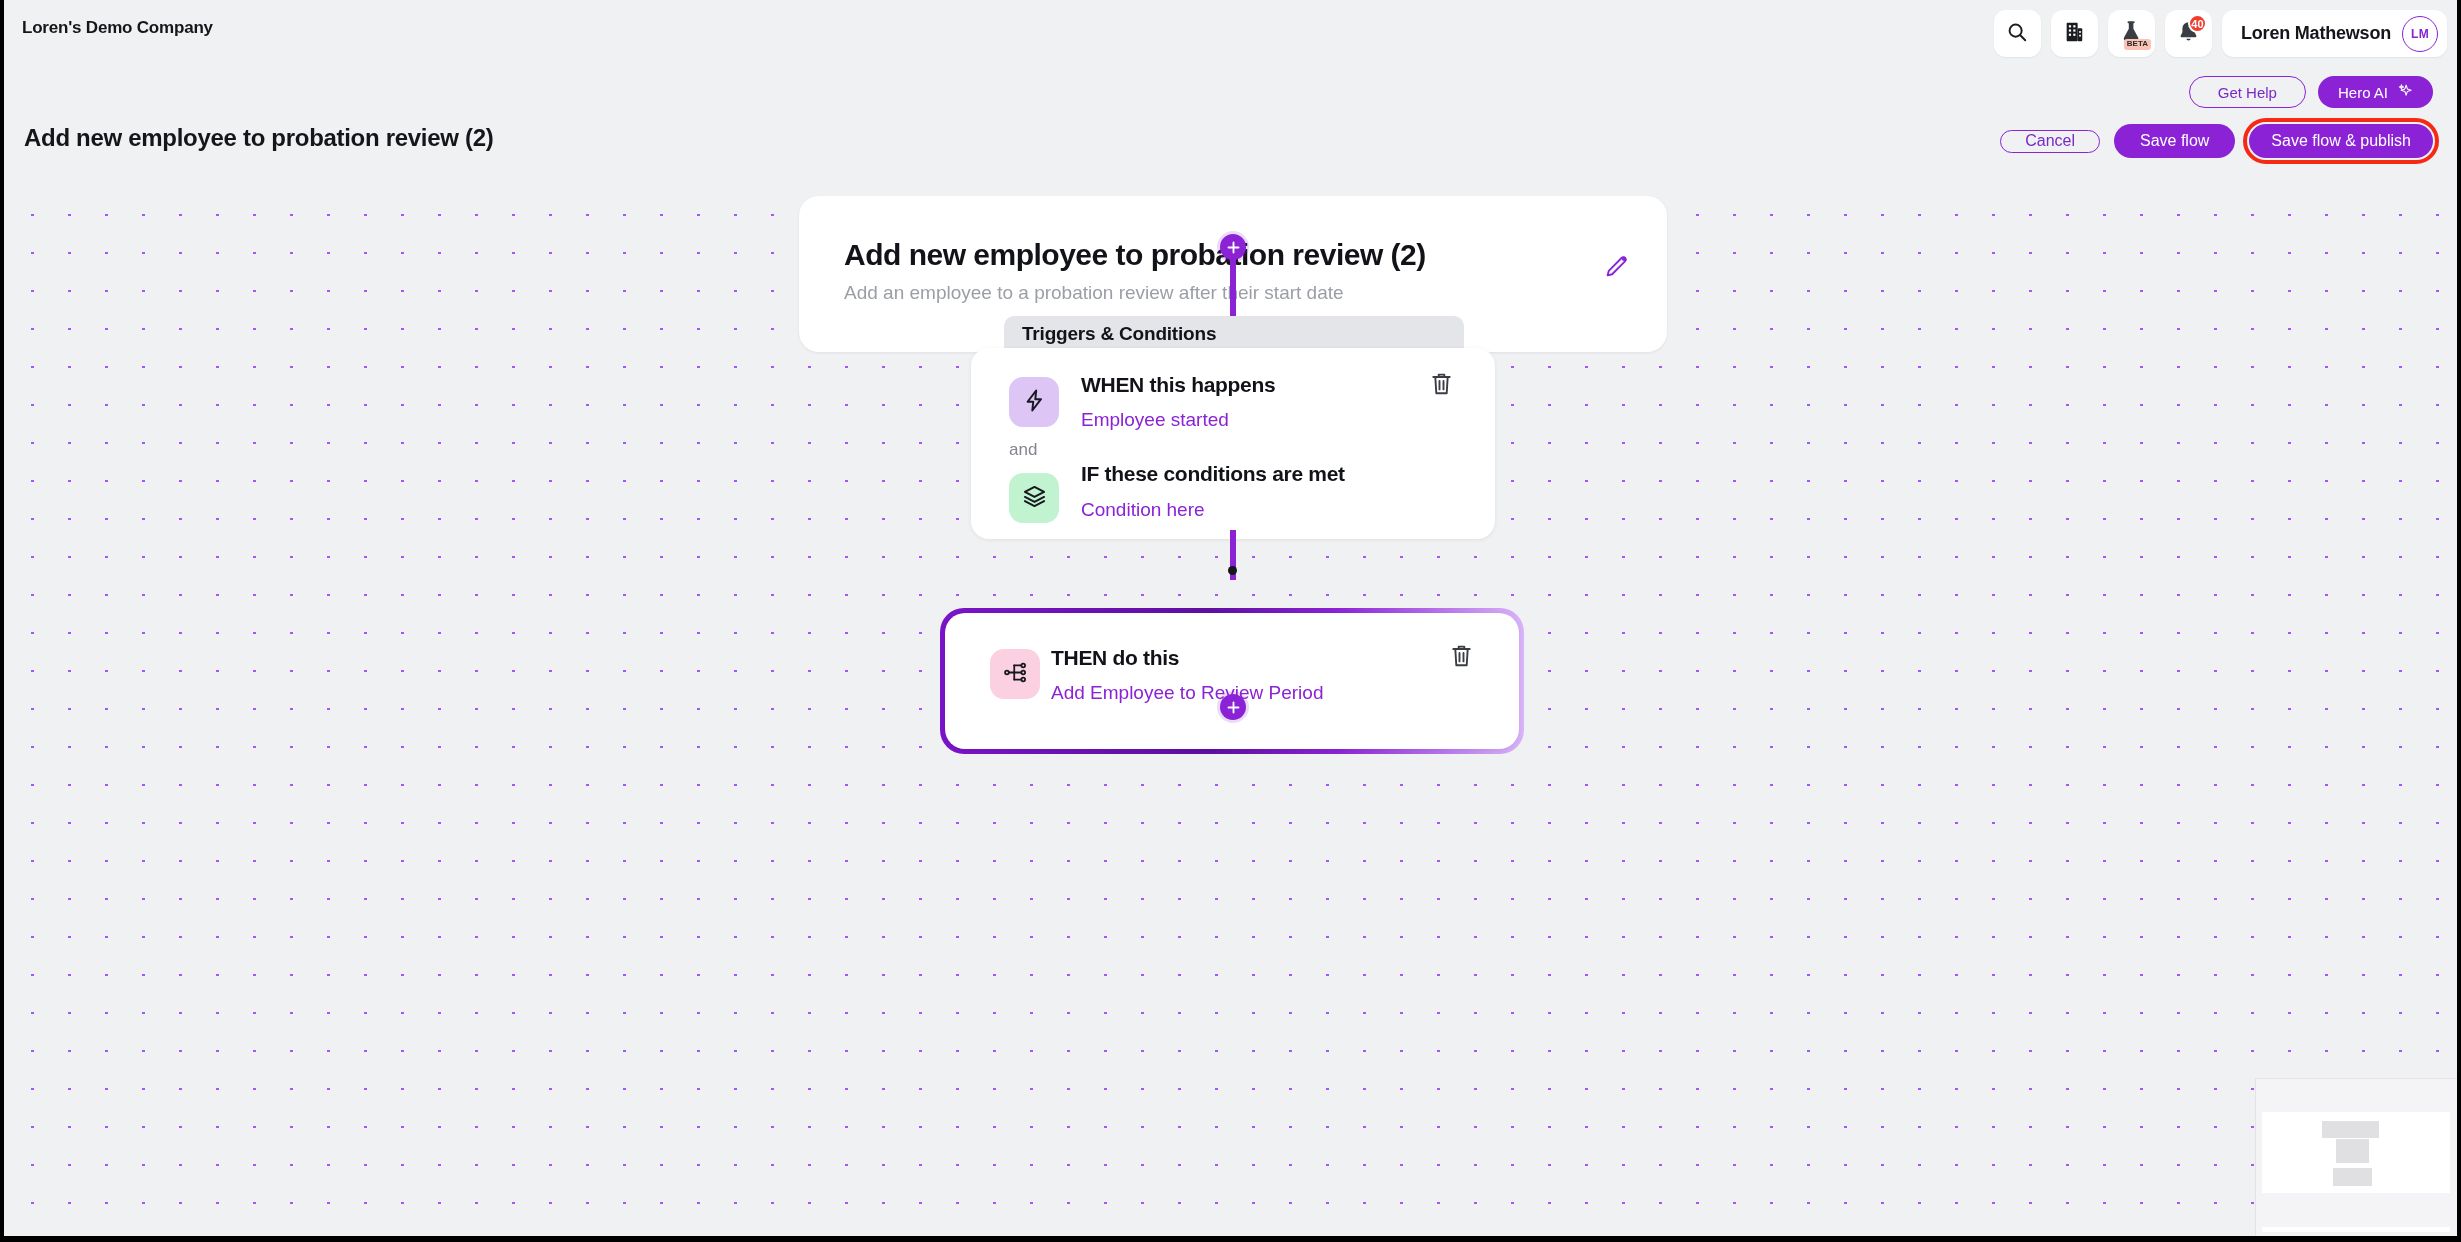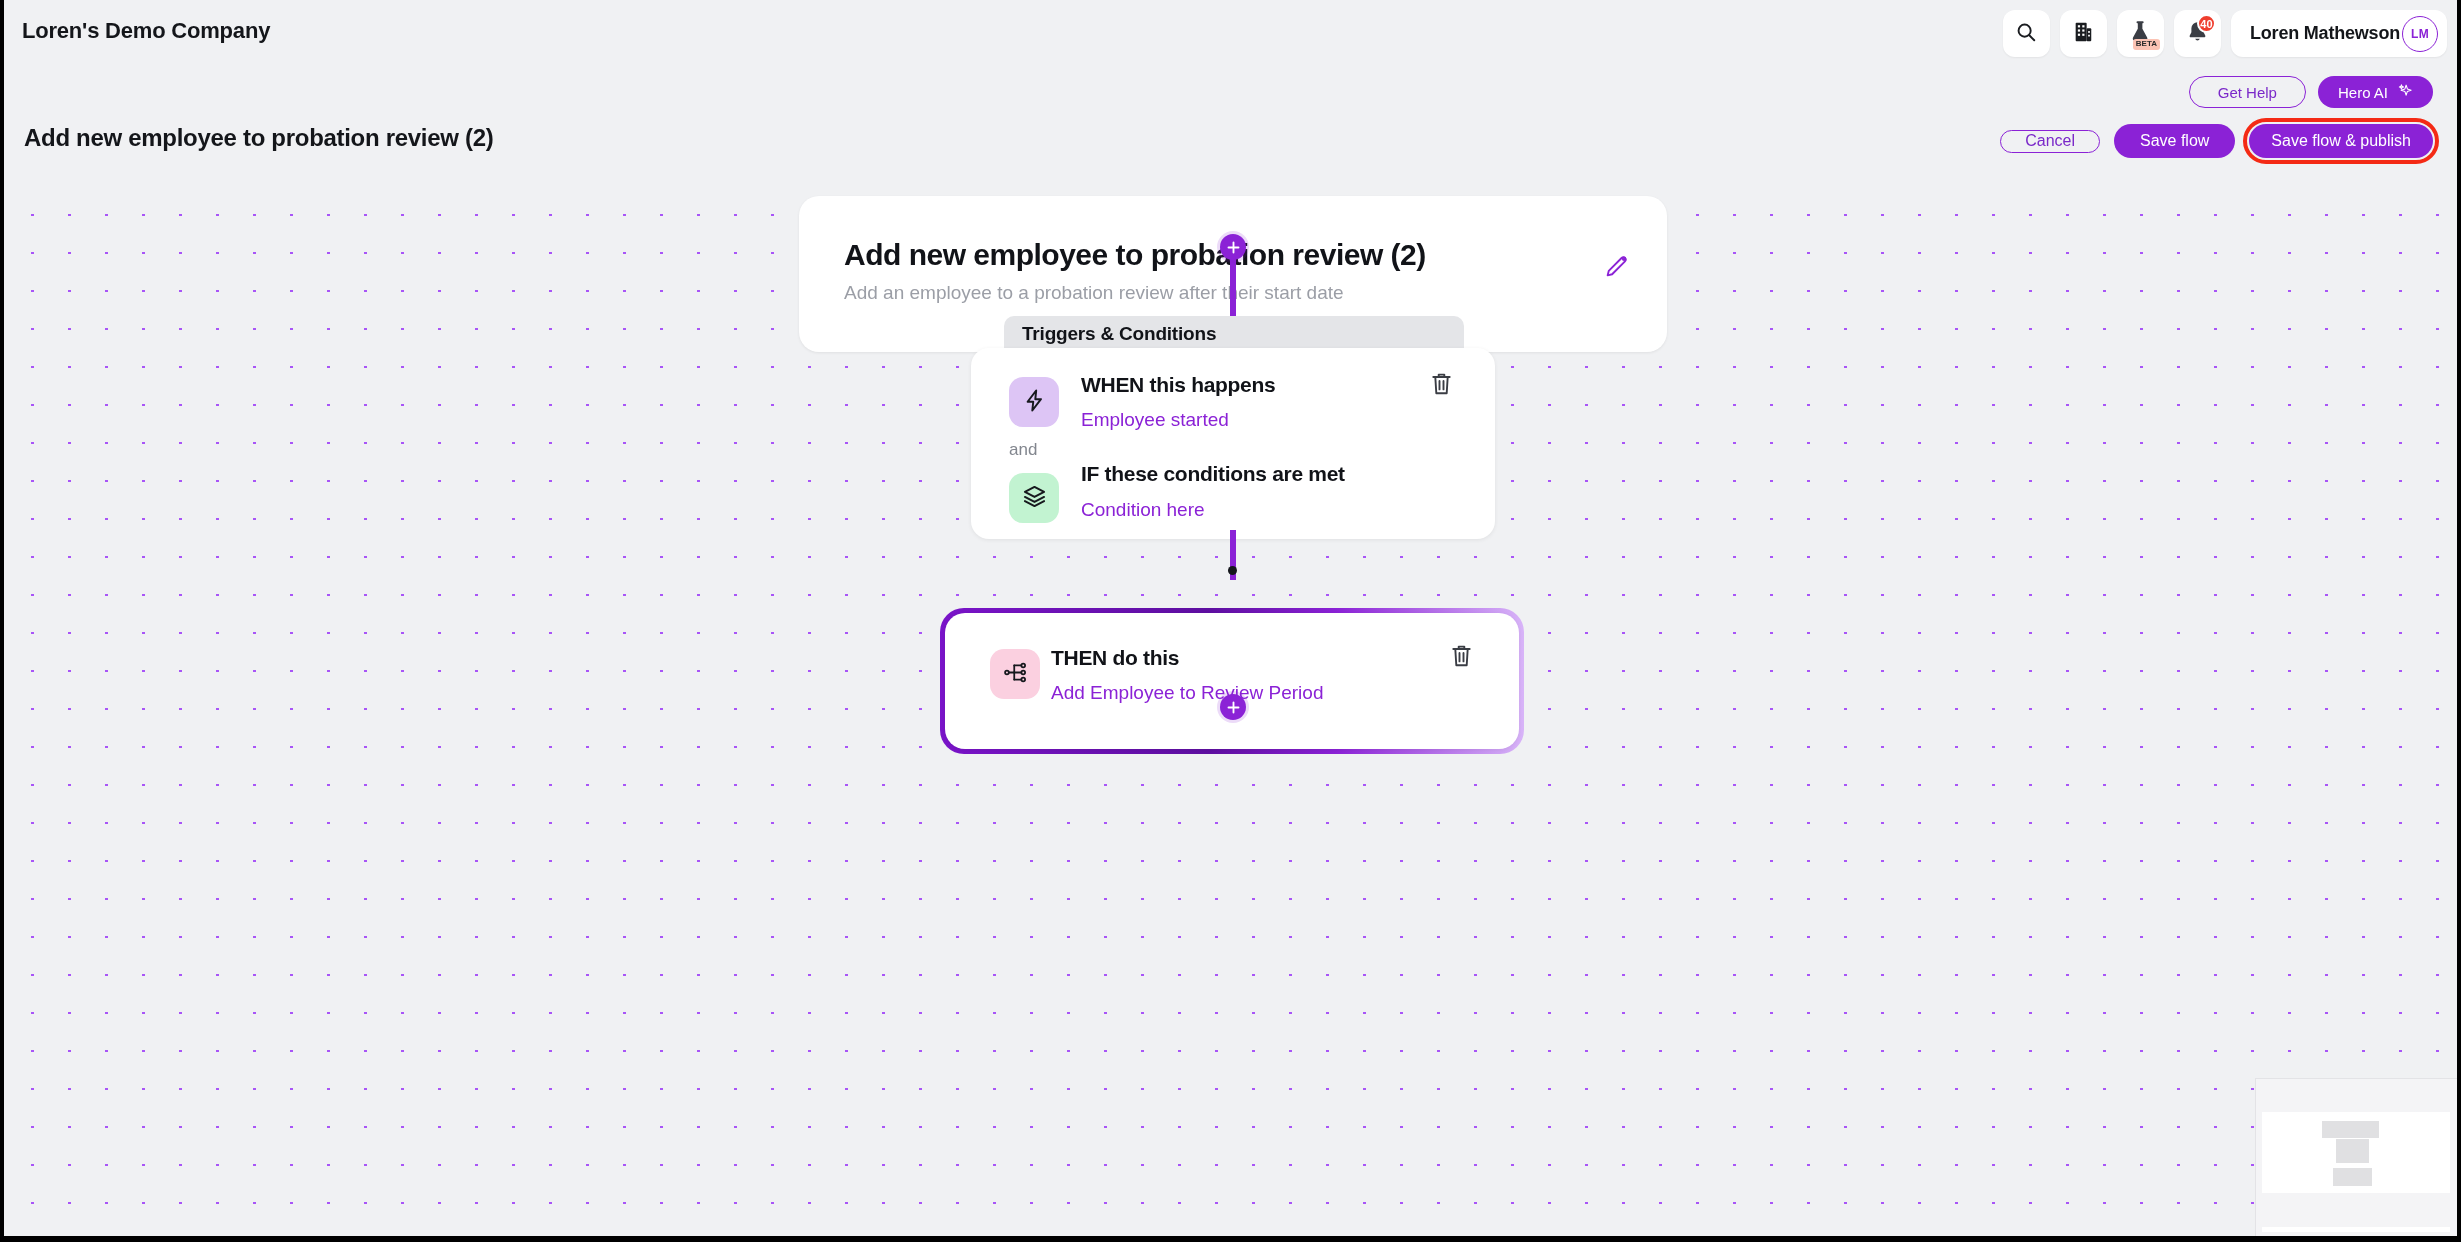--- a/index.html
+++ b/index.html
@@ -19,21 +19,21 @@
 
   
   .topbar {
     position: absolute; left: 0; top: 0;
     width: 100%; height: 68px;
     background: #f0f1f3;
     display: flex; align-items: center;
   }
   .company-name {
     position: absolute; left: 18px; top: 18px;
-    font-size: 22px; font-weight: bold; color: #14161a;
+    font-size: 17px; font-weight: bold; color: #14161a;
     letter-spacing: -0.2px;
   }
   .topbar-right {
     position: absolute; right: 10px; top: 10px;
     display: flex; align-items: center; gap: 10px;
   }
   .iconbtn {
     width: 47px; height: 47px; border-radius: 12px;
     background: #fff; display: flex; align-items: center; justify-content: center;
     position: relative; cursor: pointer;
@@ -55,21 +55,21 @@
   .bell-badge {
     position: absolute; right: 5px; top: 4px;
     background: #ef3e2e; color: #fff;
     font-size: 11px; font-weight: bold;
     min-width: 19px; height: 19px; border-radius: 10px;
     display: flex; align-items: center; justify-content: center;
     border: 2px solid #fff;
   }
   .user-pill {
     height: 47px; border-radius: 12px; background: #fff;
-    display: flex; align-items: center; gap: 2px;
+    display: flex; align-items: center; gap: 11px;
     padding: 0 9px 0 19px; cursor: pointer;
     box-shadow: 0 1px 2px rgba(0,0,0,.06);
   }
   .user-name { font-size: 18px; font-weight: bold; color: #14161a; letter-spacing: -0.2px; }
   .avatar {
     width: 36px; height: 36px; border-radius: 50%;
     border: 1.6px solid #8b22d6; color: #8b22d6;
     display: flex; align-items: center; justify-content: center;
     font-size: 12px; font-weight: bold; letter-spacing: .3px;
   }

